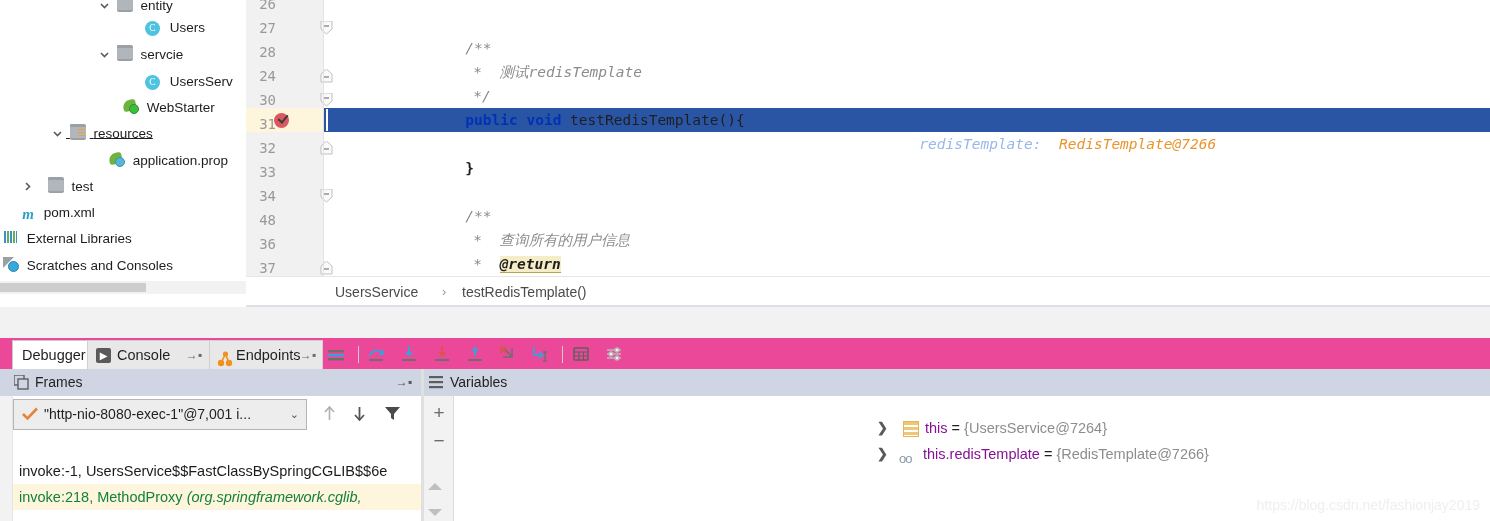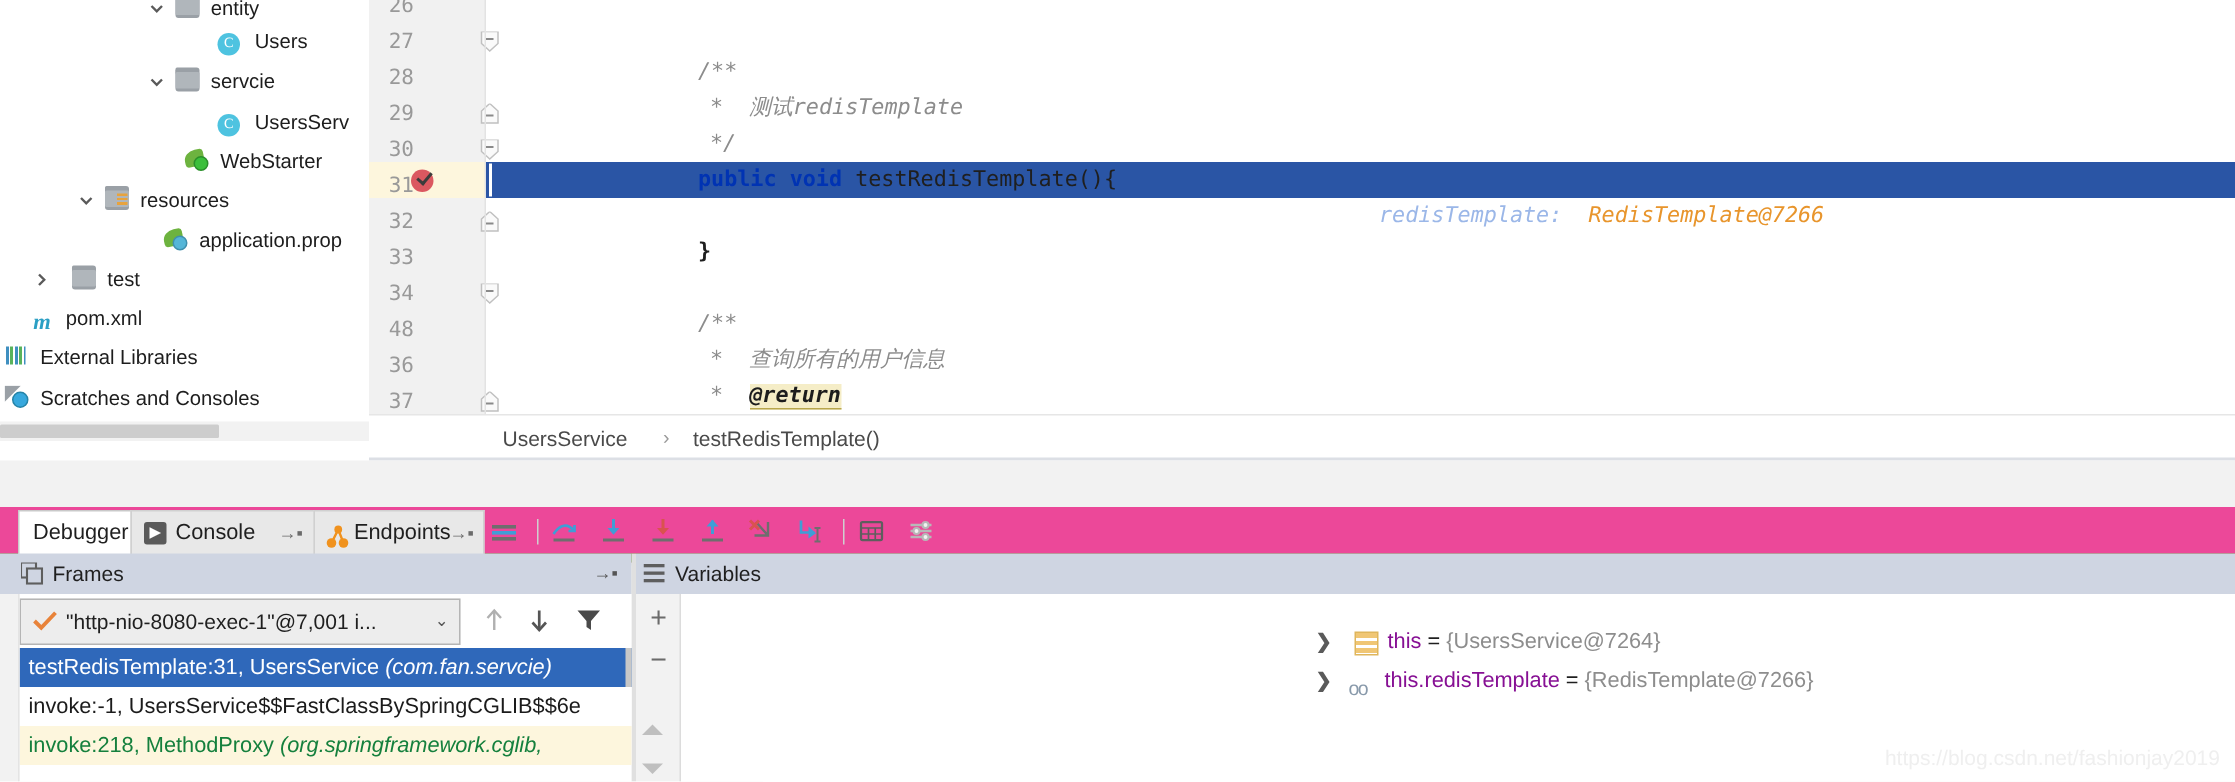--- a/index.html
+++ b/index.html
@@ -205,21 +205,21 @@
       <div class="tnode" style="left:145px;top:70px;">
         <span class="cls-ico">C</span>
         <span class="lbl" style="margin-left:6px;">UsersServ</span>
       </div>
 
       <div class="tnode" style="left:123px;top:96px;">
         <span class="ic leaf-ico run"></span>
         <span class="lbl">WebStarter</span>
       </div>
 
-      <div class="tnode" style="left:52px;top:122px;">
+      <div class="tnode" style="left:52px;top:122px;text-decoration:underline;">
         <span class="arrow"><svg width="11" height="11">
               <path d="M2 4 L5.5 7.5 L9 4" stroke="#5a5a5a" stroke-width="1.6" fill="none"></path>
             </svg></span>
         <span class="ic fold-ico fold-res"><i></i></span>
         <span class="lbl">resources</span>
       </div>
 
       <div class="tnode" style="left:109px;top:149px;">
         <span class="ic leaf-ico"></span>
         <span class="lbl">application.prop</span>
@@ -253,21 +253,21 @@
       <div class="thumb"></div>
     </div>
 
     <div class="editor">
 
       <div class="gutter">
         <div class="gutter-hl" style="top:108px;"></div>
         <div class="lnum" style="top:-8px;">26</div>
         <div class="lnum" style="top:16px;">27</div>
         <div class="lnum" style="top:40px;">28</div>
-        <div class="lnum" style="top:64px;">29</div>
+        <div class="lnum" style="top:64px;">24</div>
         <div class="lnum" style="top:88px;">30</div>
         <div class="lnum" style="top:112px;">31</div>
         <div class="lnum" style="top:136px;">32</div>
         <div class="lnum" style="top:160px;">33</div>
         <div class="lnum" style="top:184px;">34</div>
         <div class="lnum" style="top:208px;">48</div>
         <div class="lnum" style="top:232px;">36</div>
         <div class="lnum" style="top:256px;">37</div>
 
         <div class="bp" style="top:113px;"></div>
@@ -522,24 +522,20 @@
             <path d="M10.5 4 L10.5 17" stroke="#555" stroke-width="1.8"></path>
             <path d="M6 12 L10.5 17 L15 12" stroke="#555" stroke-width="1.8" fill="none"></path>
           </svg>
       </div>
       <div class="fbtn" style="left:382px;">
         <svg width="21" height="21">
             <path d="M3 4 L18 4 L12 11 L12 17 L9 15 L9 11 Z" fill="#4a4a4a"></path>
           </svg>
       </div>
 
-      <div class="frow sel" style="top:36px;">
-        <span style="margin-left:6px;">testRedisTemplate:31, UsersService </span><span class="pkg">(com.fan.servcie)</span>
-        <span class="fvscroll"></span>
-      </div>
       <div class="frow plain" style="top:62px;">
         <span style="margin-left:6px;">invoke:-1, UsersService$$FastClassBySpringCGLIB$$6e</span><span class="pkg"></span>
       </div>
       <div class="frow dim" style="top:88px;">
         <span style="margin-left:6px;">invoke:218, MethodProxy </span><span class="pkg">(org.springframework.cglib,</span>
       </div>
     </div>
     <div class="leftrail"></div>
     <div class="leftcol-line"></div>
 

